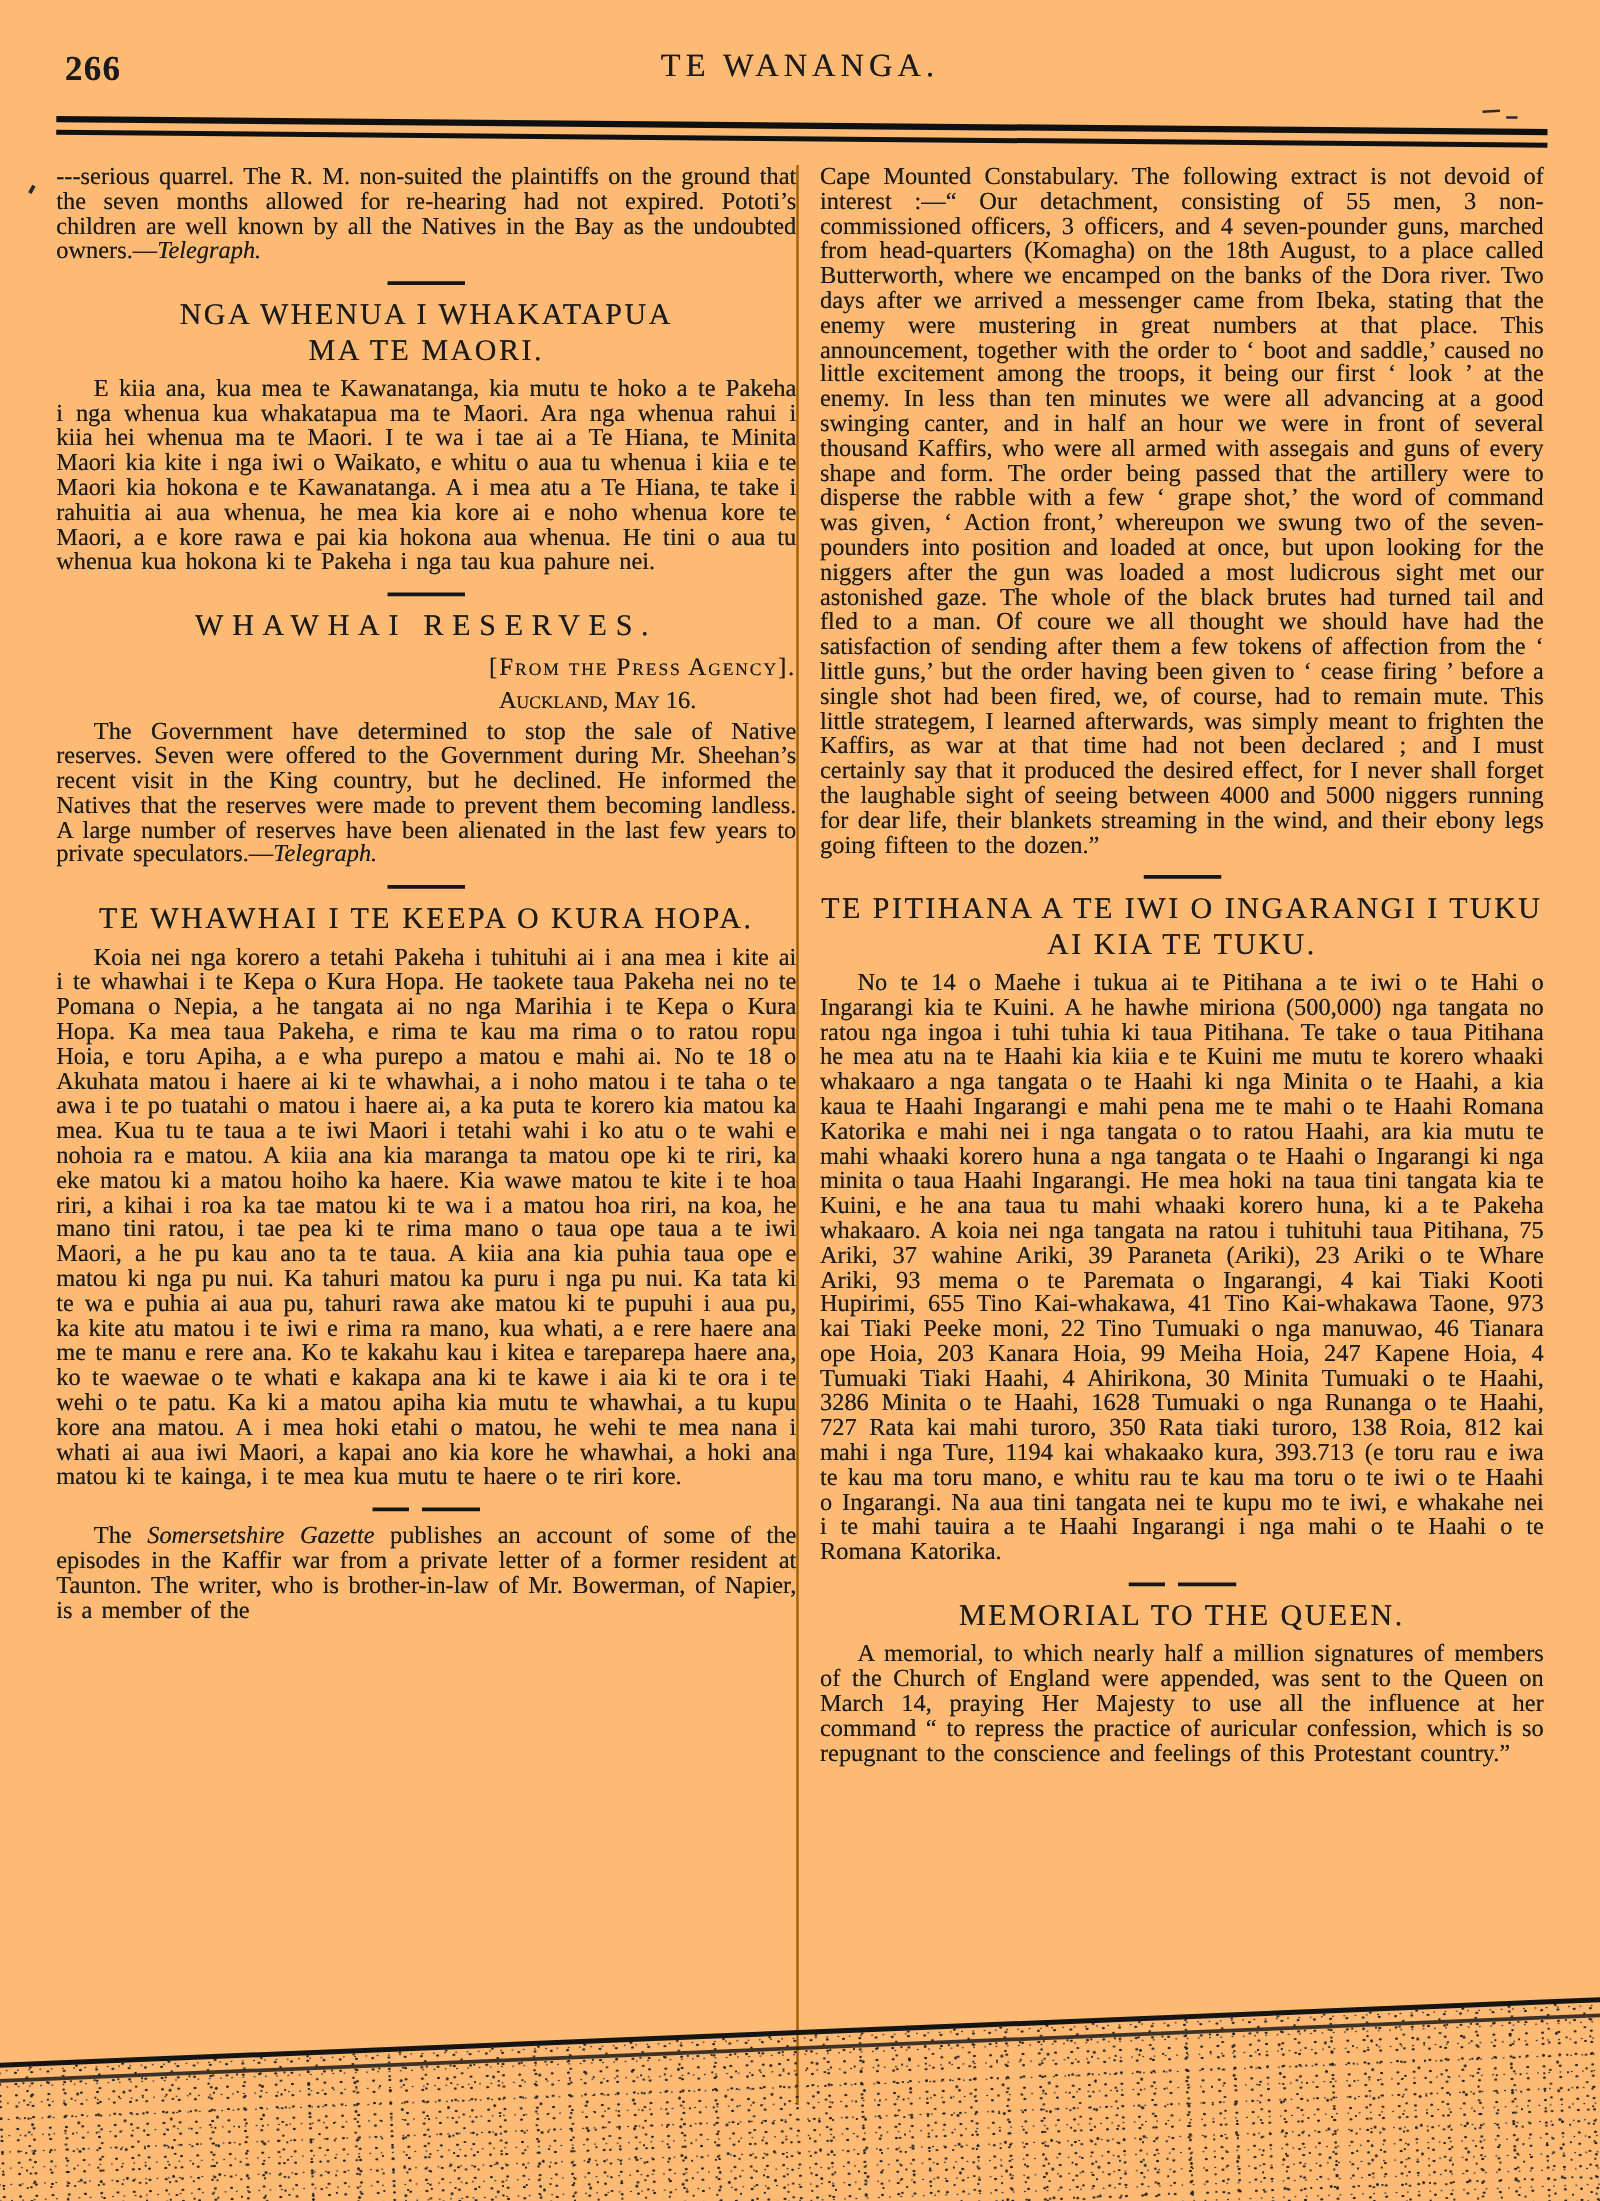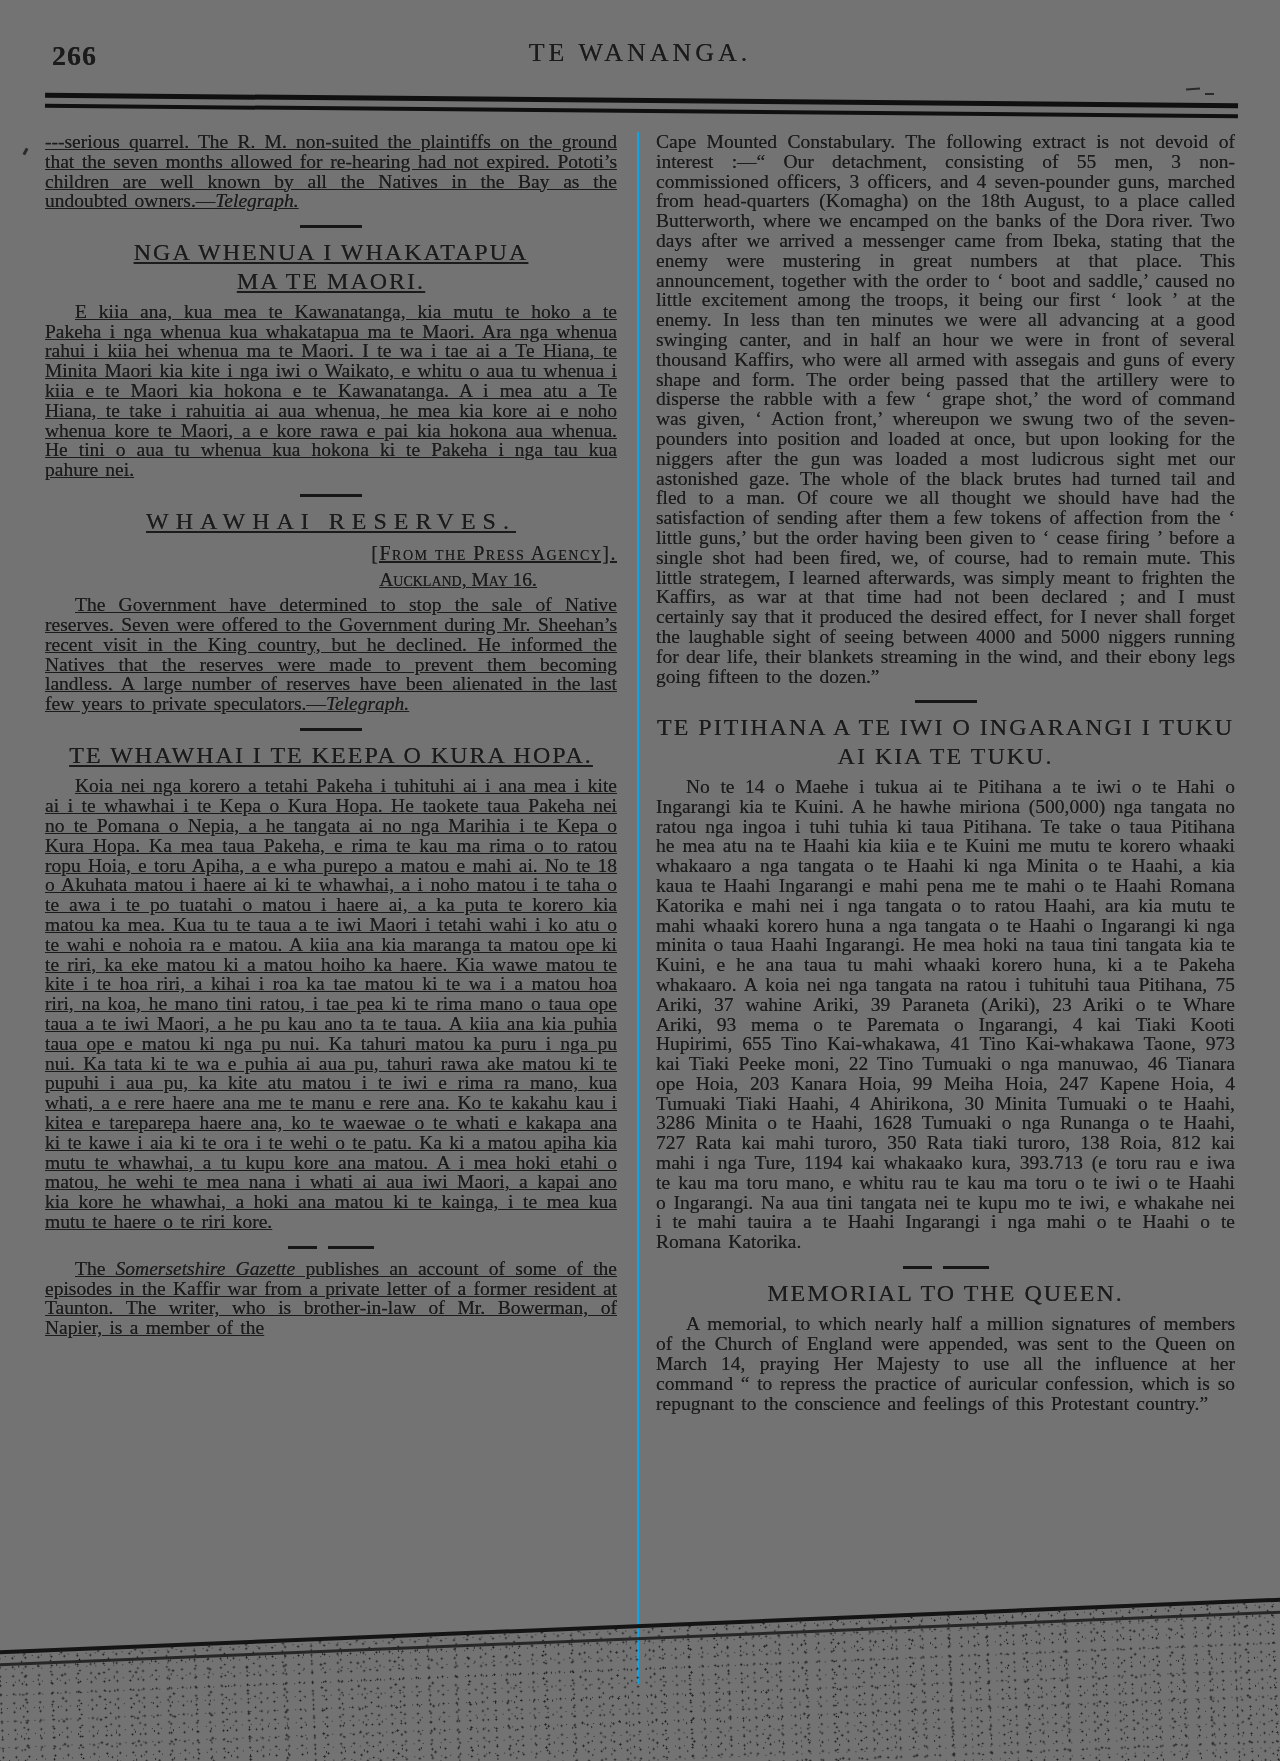--- a/index.html
+++ b/index.html
@@ -1,33 +1,33 @@
 <!DOCTYPE html>
 <html><head>
 <meta charset="utf-8">
 <style>
   html,body{margin:0;padding:0;background:#ffffff;}
   .sheet{
     position:relative;width:1280px;height:1761px;overflow:hidden;
-    background:#737373;color:#1b1b1b;
+    background:#fdba74;color:#1b1b1b;
     font-family:"Liberation Serif","DejaVu Serif",serif;
     text-shadow:0 0 0.5px rgba(10,10,10,0.65);
   }
   
   .masthead{position:absolute;top:0;left:0;right:0;height:96px;}
   .page-number{position:absolute;left:52px;top:40px;font-size:28px;font-weight:bold;letter-spacing:1px;}
   .paper-title{position:absolute;left:0;right:0;top:38px;text-align:center;font-size:26px;font-weight:normal;letter-spacing:4px;}
   .mast-rules{position:absolute;left:45px;right:42px;top:98px;transform:rotate(0.5deg);transform-origin:50% 50%;}
   .mast-rules .r1{height:5px;background:#101010;margin-bottom:6px;}
   .mast-rules .r2{height:4px;background:#101010;}
   
   .columns{position:absolute;top:132px;left:45px;right:45px;height:1552px;display:flex;overflow:hidden;}
   .col{box-sizing:border-box;}
-  .col-left{width:592px;padding-right:20px;text-decoration:underline;}
-  .col-right{flex:1;border-left:2px solid #0ea5e9;padding-left:17px;}
+  .col-left{width:592px;padding-right:0;}
+  .col-right{flex:1;border-left:2px solid #a16207;padding-left:17px;}
   .body-text{font-size:19.5px;line-height:19.8px;text-align:justify;word-spacing:2.4px;margin:0 0 4px 0;}
   .p-indent{text-indent:30px;}
   .it{font-style:italic;}
   .art-heading{font-size:24px;line-height:1.18;text-align:center;letter-spacing:2px;font-weight:normal;margin:2px 0 7px 0;}
   .art-heading.wide{letter-spacing:7px;}
   .mw-nga{max-width:430px;margin-left:auto;margin-right:auto;}
   .subhead{font-variant:small-caps;font-size:20px;text-align:right;letter-spacing:1.5px;margin:0 0 4px 0;}
   .byline{font-variant:small-caps;font-size:19.5px;text-align:right;padding-right:80px;margin:0 0 4px 0;}
   .cut{width:62px;height:3px;background:#161616;margin:14px auto 10px auto;}
   .cut.split{width:86px;background:linear-gradient(to right,#161616 0 34%,transparent 34% 46%,#161616 46% 100%);}

